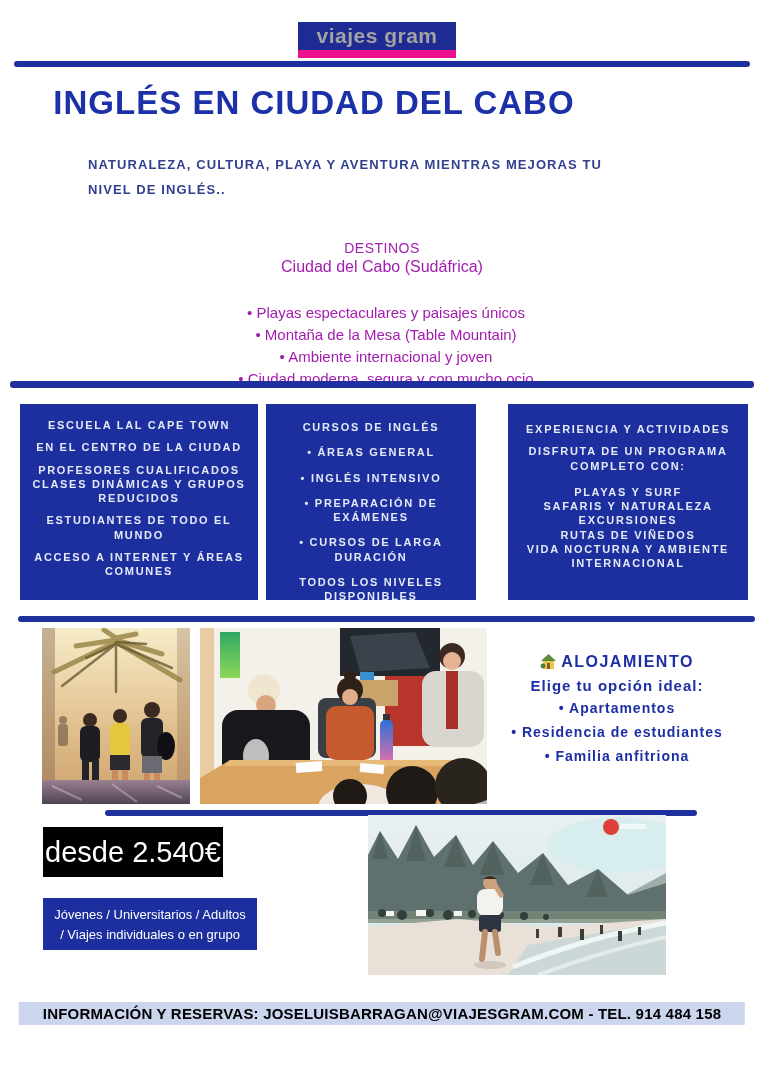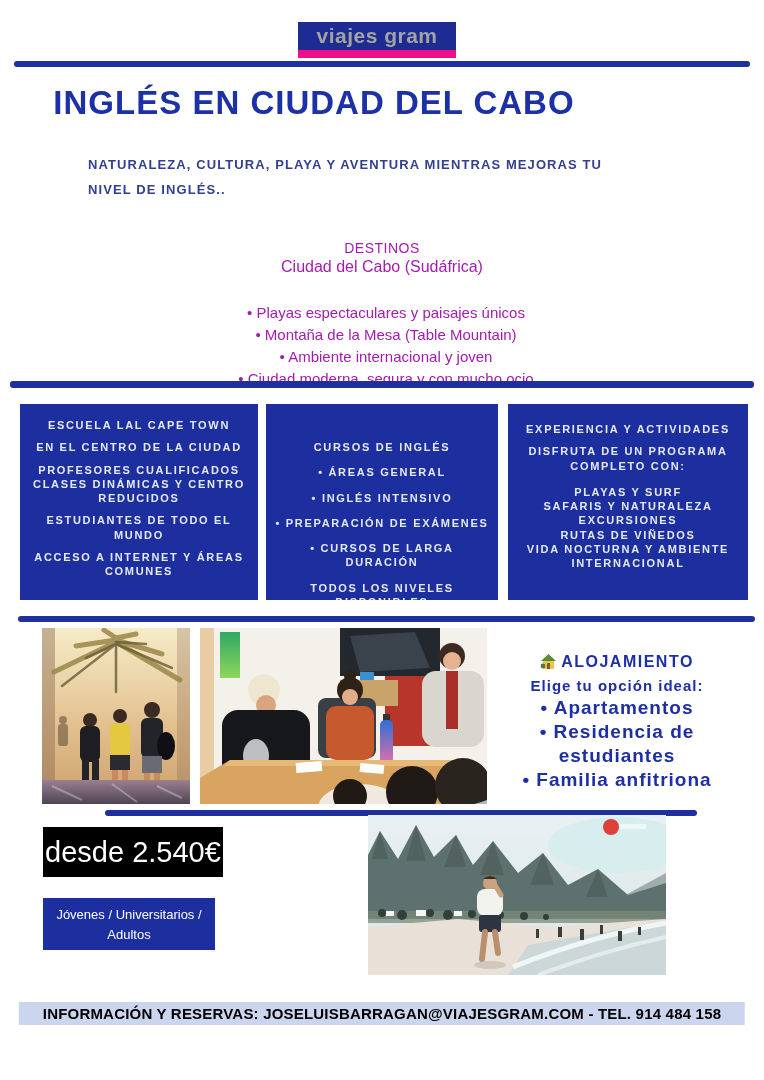--- a/index.html
+++ b/index.html
@@ -38,46 +38,46 @@
   .destinos-bullets { margin-top:26px; font-size:15px; line-height:22px;padding-left:8px; }
   
   .box {
     position:absolute; top:404px; height:196px; background:#1d2f9e;
     color:#e4e9f7; text-align:center; font-size:11px; font-weight:bold;
     letter-spacing:1.7px; line-height:1.3; padding:14px 9px; overflow:hidden;
   }
   .box p { margin:0 0 8px 0; }
   .box p:last-child { margin-bottom:0; }
   .box-1 { left:20px;  width:238px; }
-  .box-2 { left:266px; width:232px; padding-top:36px; }
+  .box-2 { left:266px; width:210px; padding-top:16px; }
   .box-3 { left:508px; width:240px; padding-top:18px; }
   .box-2 p { margin-bottom:11px; }
   .box-3 .exp-items p { margin-bottom:0; }
   .box-3 .exp-sub { margin-bottom:12px; }
   
   .photo { position:absolute; overflow:hidden; }
   .photo-street { left:42px; top:628px; width:148px; height:176px; }
   .photo-classroom { left:200px; top:628px; width:287px; height:176px; }
   .photo-beach { left:368px; top:815px; width:298px; height:160px;
                  box-shadow:inset 0 0 18px 8px rgba(255,255,255,0.55); }
   .photo svg { display:block; }
   
   .aloja { position:absolute; left:486px; top:653px; width:262px; text-align:center; color:#1d2fa5; }
   .aloja-heading { font-size:16px; font-weight:bold; letter-spacing:1.5px; }
   .aloja-heading .house { vertical-align:-2px; margin-right:4px; }
   .aloja-sub { font-size:15px; font-weight:bold; letter-spacing:1px; margin-top:6px; }
-  .aloja-options { font-size:19px; font-weight:bold; letter-spacing:1px; line-height:24px; margin-top:2px; }
+  .aloja-options { font-size:14px; font-weight:bold; letter-spacing:1px; line-height:24px; margin-top:2px; }
   
   .price-box {
     position:absolute; left:43px; top:827px; width:180px; height:50px;
     background:#000000; color:#ffffff; text-align:center;
     font-size:29px; line-height:50px; font-weight:500;
   }
   .audience-box {
-    position:absolute; left:43px; top:898px; width:172px; height:52px;
+    position:absolute; left:43px; top:898px; width:214px; height:52px;
     background:#1d2f9e; color:#ffffff; text-align:center;
     font-size:13px; line-height:20px; padding-top:7px;
   }
   
   .footer-bar {
     position:absolute; left:50%; top:1002px; transform:translateX(-50%);
     background:#cbd5ee; color:#000000; font-weight:bold;
     font-size:15px; letter-spacing:0.2px; white-space:nowrap; padding:3px 24px;
   }
 </style>
@@ -108,21 +108,21 @@
       <div>• Ambiente internacional y joven</div>
       <div>• Ciudad moderna, segura y con mucho ocio</div>
     </div>
   </div>
 
   <div class="rule rule-mid1"></div>
 
   <div class="box box-1">
     <p>ESCUELA LAL CAPE TOWN</p>
     <p>EN EL CENTRO DE LA CIUDAD</p>
-    <p>PROFESORES CUALIFICADOS CLASES DINÁMICAS Y CENTRO REDUCIDOS</p>
+    <p>PROFESORES CUALIFICADOS CLASES DINÁMICAS Y GRUPOS REDUCIDOS</p>
     <p>ESTUDIANTES DE TODO EL MUNDO</p>
     <p>ACCESO A INTERNET Y ÁREAS COMUNES</p>
   </div>
 
   <div class="box box-2">
     <p>CURSOS DE INGLÉS</p>
     <p>• ÁREAS GENERAL</p>
     <p>• INGLÉS INTENSIVO</p>
     <p>• PREPARACIÓN DE EXÁMENES</p>
     <p>• CURSOS DE LARGA DURACIÓN</p>

